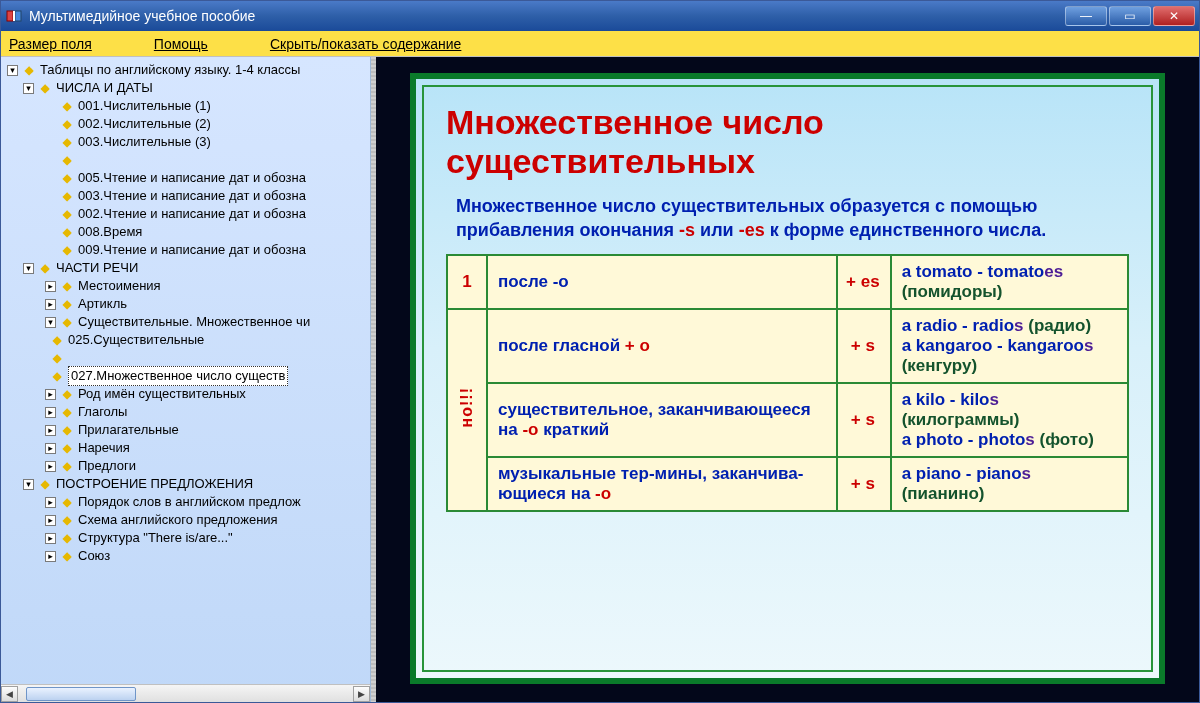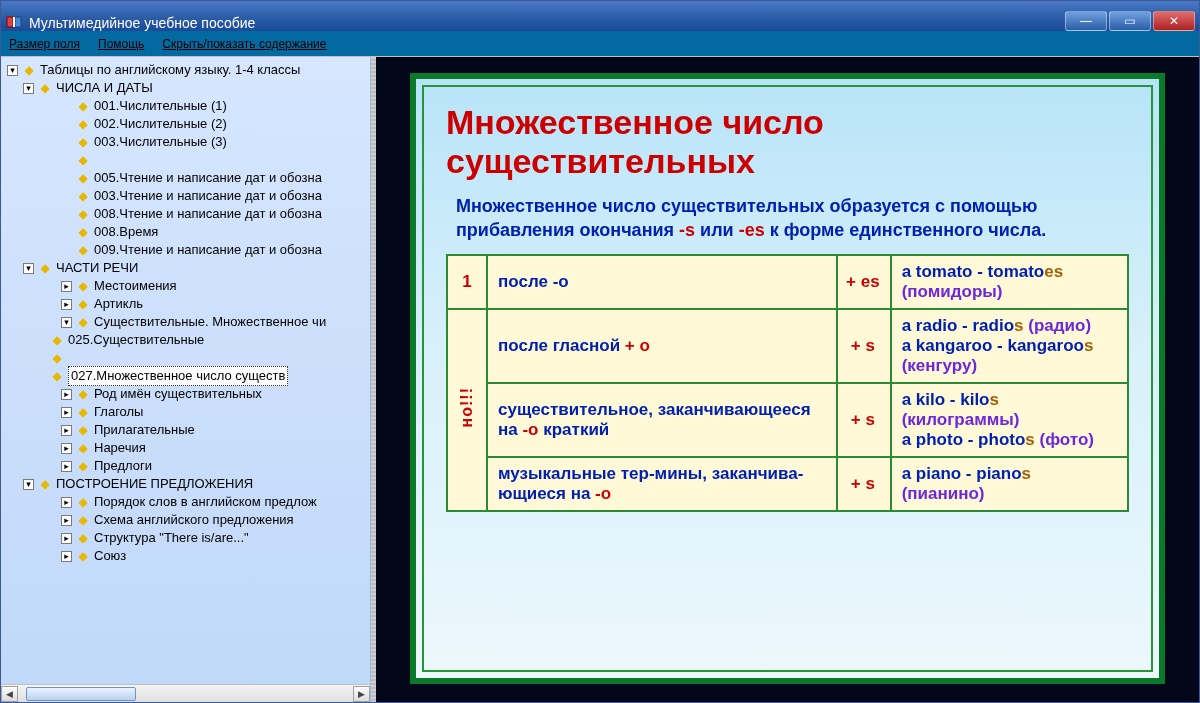--- a/index.html
+++ b/index.html
@@ -1,43 +1,43 @@
 <!DOCTYPE html>
 <html><head>
 <meta charset="utf-8">
 <style>
 * { margin: 0; padding: 0; box-sizing: border-box; font-family: "Segoe UI", Tahoma, sans-serif; }
 body { background: #fff; overflow: hidden; }
 
 
 .window { width: 1200px; height: 703px; background: #fff; display: flex; flex-direction: column; border: 1px solid #3b5998; }
-.titlebar { height: 30px; background: linear-gradient(to bottom, #4a7ac8 0%, #2e5fa8 50%, #1a4a99 100%); display: flex; align-items: flex-end; padding: 0 4px; color: #fff; font-size: 14px; }
+.titlebar { height: 30px; background: linear-gradient(to bottom, #4a7ac8 0%, #2e5fa8 50%, #1a4a99 100%); display: flex; align-items: center; padding: 0 4px; color: #fff; font-size: 14px; }
 .titlebar .appicon { width: 18px; height: 18px; margin-right: 6px; display:inline-flex; align-items:center; justify-content:center; }
 .titlebar .title { flex: 1; font-weight: normal; }
 .winbtns { display: flex; gap: 2px; }
 .winbtn { width: 42px; height: 20px; border: 1px solid rgba(255,255,255,.4); border-radius: 3px; background: linear-gradient(to bottom,#6fa0e0,#2b5da8); display:flex; align-items:center; justify-content:center; color:#fff; font-size:12px; cursor:pointer; }
 .winbtn.close { background: linear-gradient(to bottom,#e06d6d,#b02020); }
 
 
-.menubar { height: 26px; background: #0369a1; border-bottom: 1px solid #c0c0c0; display: flex; align-items: center; padding: 0 8px; font-size: 12px; }
+.menubar { height: 26px; background: #fde047; border-bottom: 1px solid #c0c0c0; display: flex; align-items: center; padding: 0 8px; font-size: 14px; gap: 44px; }
 .menubar .mitem { margin-right: 18px; cursor: pointer; }
 .menubar .mitem span.hot { text-decoration: underline; }
 
 
 .client { flex: 1; display: flex; overflow: hidden; }
 .sidebar { width: 370px; background: linear-gradient(to bottom,#d6e6ff,#c0d8f8); border-right: 1px solid #9db8d8; display:flex; flex-direction:column; font-size: 13px; color:#000; }
 .tree { flex:1; overflow:hidden; padding: 4px 0; white-space: nowrap; }
 .titem { display:flex; align-items:center; height:18px; line-height:18px; cursor:pointer; }
 .titem .tog { width:11px; height:11px; border:1px solid #7a7a7a; background:#fff; font-size:9px; line-height:9px; text-align:center; margin-right:4px; color:#000; }
 .titem .tog.empty { border:none; background:transparent; }
 .titem .dia { width:14px; height:14px; margin-right:4px; display:inline-flex; align-items:center; justify-content:center; }
 .titem .dia::before { content:"◆"; color:#e6b800; font-size:12px; }
 .titem .lbl { overflow:hidden; text-overflow: clip; }
 .titem.sel .lbl { background:#fff; border:1px dotted #333; padding:0 2px; }
-.pad0{padding-left:6px}.pad1{padding-left:22px}.pad2{padding-left:60px}.pad3{padding-left:34px}
+.pad0{padding-left:6px}.pad1{padding-left:22px}.pad2{padding-left:44px}.pad3{padding-left:34px}
 
 .hscroll { height:18px; background: linear-gradient(to bottom,#f5f5f5,#e0e0e0); border-top:1px solid #c0c0c0; display:flex; align-items:center; }
 .hscroll .arrow { width:17px; height:16px; background:linear-gradient(to bottom,#fdfdfd,#dcdcdc); border:1px solid #a0a0a0; display:flex; align-items:center; justify-content:center; font-size:9px; color:#444; }
 .hscroll .track { flex:1; height:16px; position:relative; }
 .hscroll .thumb { position:absolute; left:8px; width:110px; height:14px; top:1px; background:linear-gradient(to bottom,#eaf2ff,#bcd2f0); border:1px solid #6f95c8; border-radius:2px; }
 
 .splitter { width:5px; background: repeating-linear-gradient(to bottom,#d0d0d0 0,#d0d0d0 2px,#bcbcbc 2px,#bcbcbc 4px); cursor:col-resize; }
 
 .content { flex:1; background:#03071a; position:relative; overflow:hidden; }
 .stars { position:absolute; inset:0; background:
@@ -52,22 +52,22 @@
 
 .slide h1 { color:#cc0000; font-weight:bold; font-size:34px; line-height:1.15; margin:6px 0 14px 0; }
 .slide .intro { color:#0020b0; font-weight:bold; font-size:18px; line-height:1.3; margin:4px 10px 12px 10px; }
 .slide .intro .suf1 { color:#cc0000; }
 
 table.grammar { width:100%; border-collapse:collapse; background:#fff9d8; }
 table.grammar td { border:2px solid #2a8a35; padding:6px 10px; font-size:17px; font-weight:bold; vertical-align:middle; }
 table.grammar .rule { color:#0020b0; }
 table.grammar .suf { color:#cc0000; font-weight:bold; text-align:center; white-space:nowrap;padding-left:8px; }
 table.grammar .ex { color:#0020b0; }
-table.grammar .ex .red { color:#a16207; }
-table.grammar .ex .tr { color:#6d28d9; }
+table.grammar .ex .red { color:#4c1d95; }
+table.grammar .ex .tr { color:#14532d; }
 td.numcell { color:#cc0000; text-align:center; width:26px; }
 td.vert { width:30px; text-align:center; color:#cc0000; font-weight:bold; }
 td.vert span { writing-mode: vertical-rl; transform: rotate(180deg); font-size:16px; letter-spacing:1px; }
 
 </style>
 </head>
 <body>
 
 <div class="window">
   <div class="titlebar">
@@ -131,21 +131,21 @@
             <span class="lbl">005.Чтение и написание дат и обозна</span>
           </div>
         <div class="titem pad2">
             <span class="tog empty"></span>
             <span class="dia"></span>
             <span class="lbl">003.Чтение и написание дат и обозна</span>
           </div>
         <div class="titem pad2">
             <span class="tog empty"></span>
             <span class="dia"></span>
-            <span class="lbl">008.Чтение и написание дат и обозна</span>
+            <span class="lbl">002.Чтение и написание дат и обозна</span>
           </div>
         <div class="titem pad2">
             <span class="tog empty"></span>
             <span class="dia"></span>
             <span class="lbl">008.Время</span>
           </div>
         <div class="titem pad2">
             <span class="tog empty"></span>
             <span class="dia"></span>
             <span class="lbl">009.Чтение и написание дат и обозна</span>

